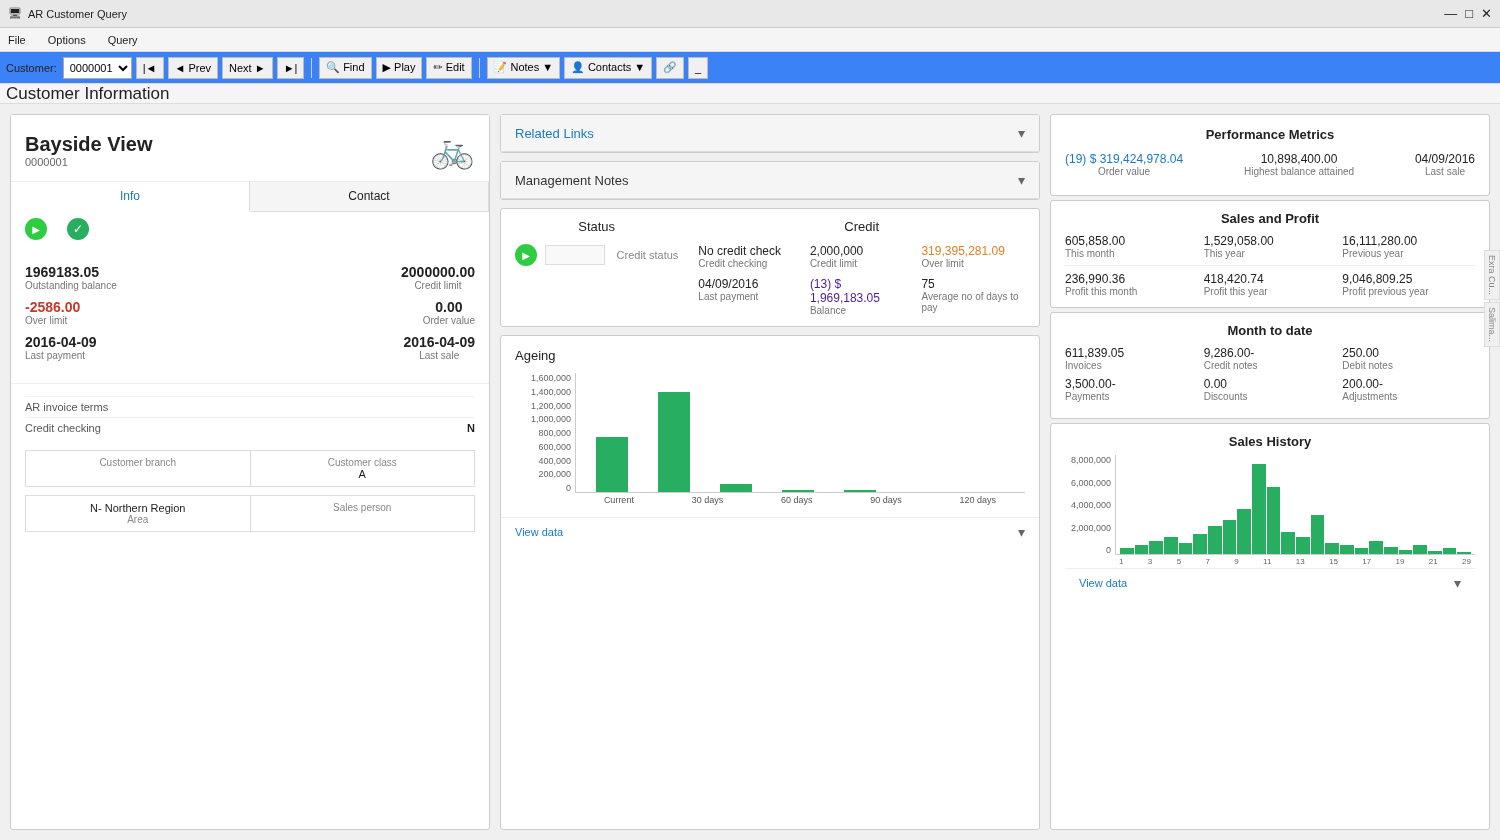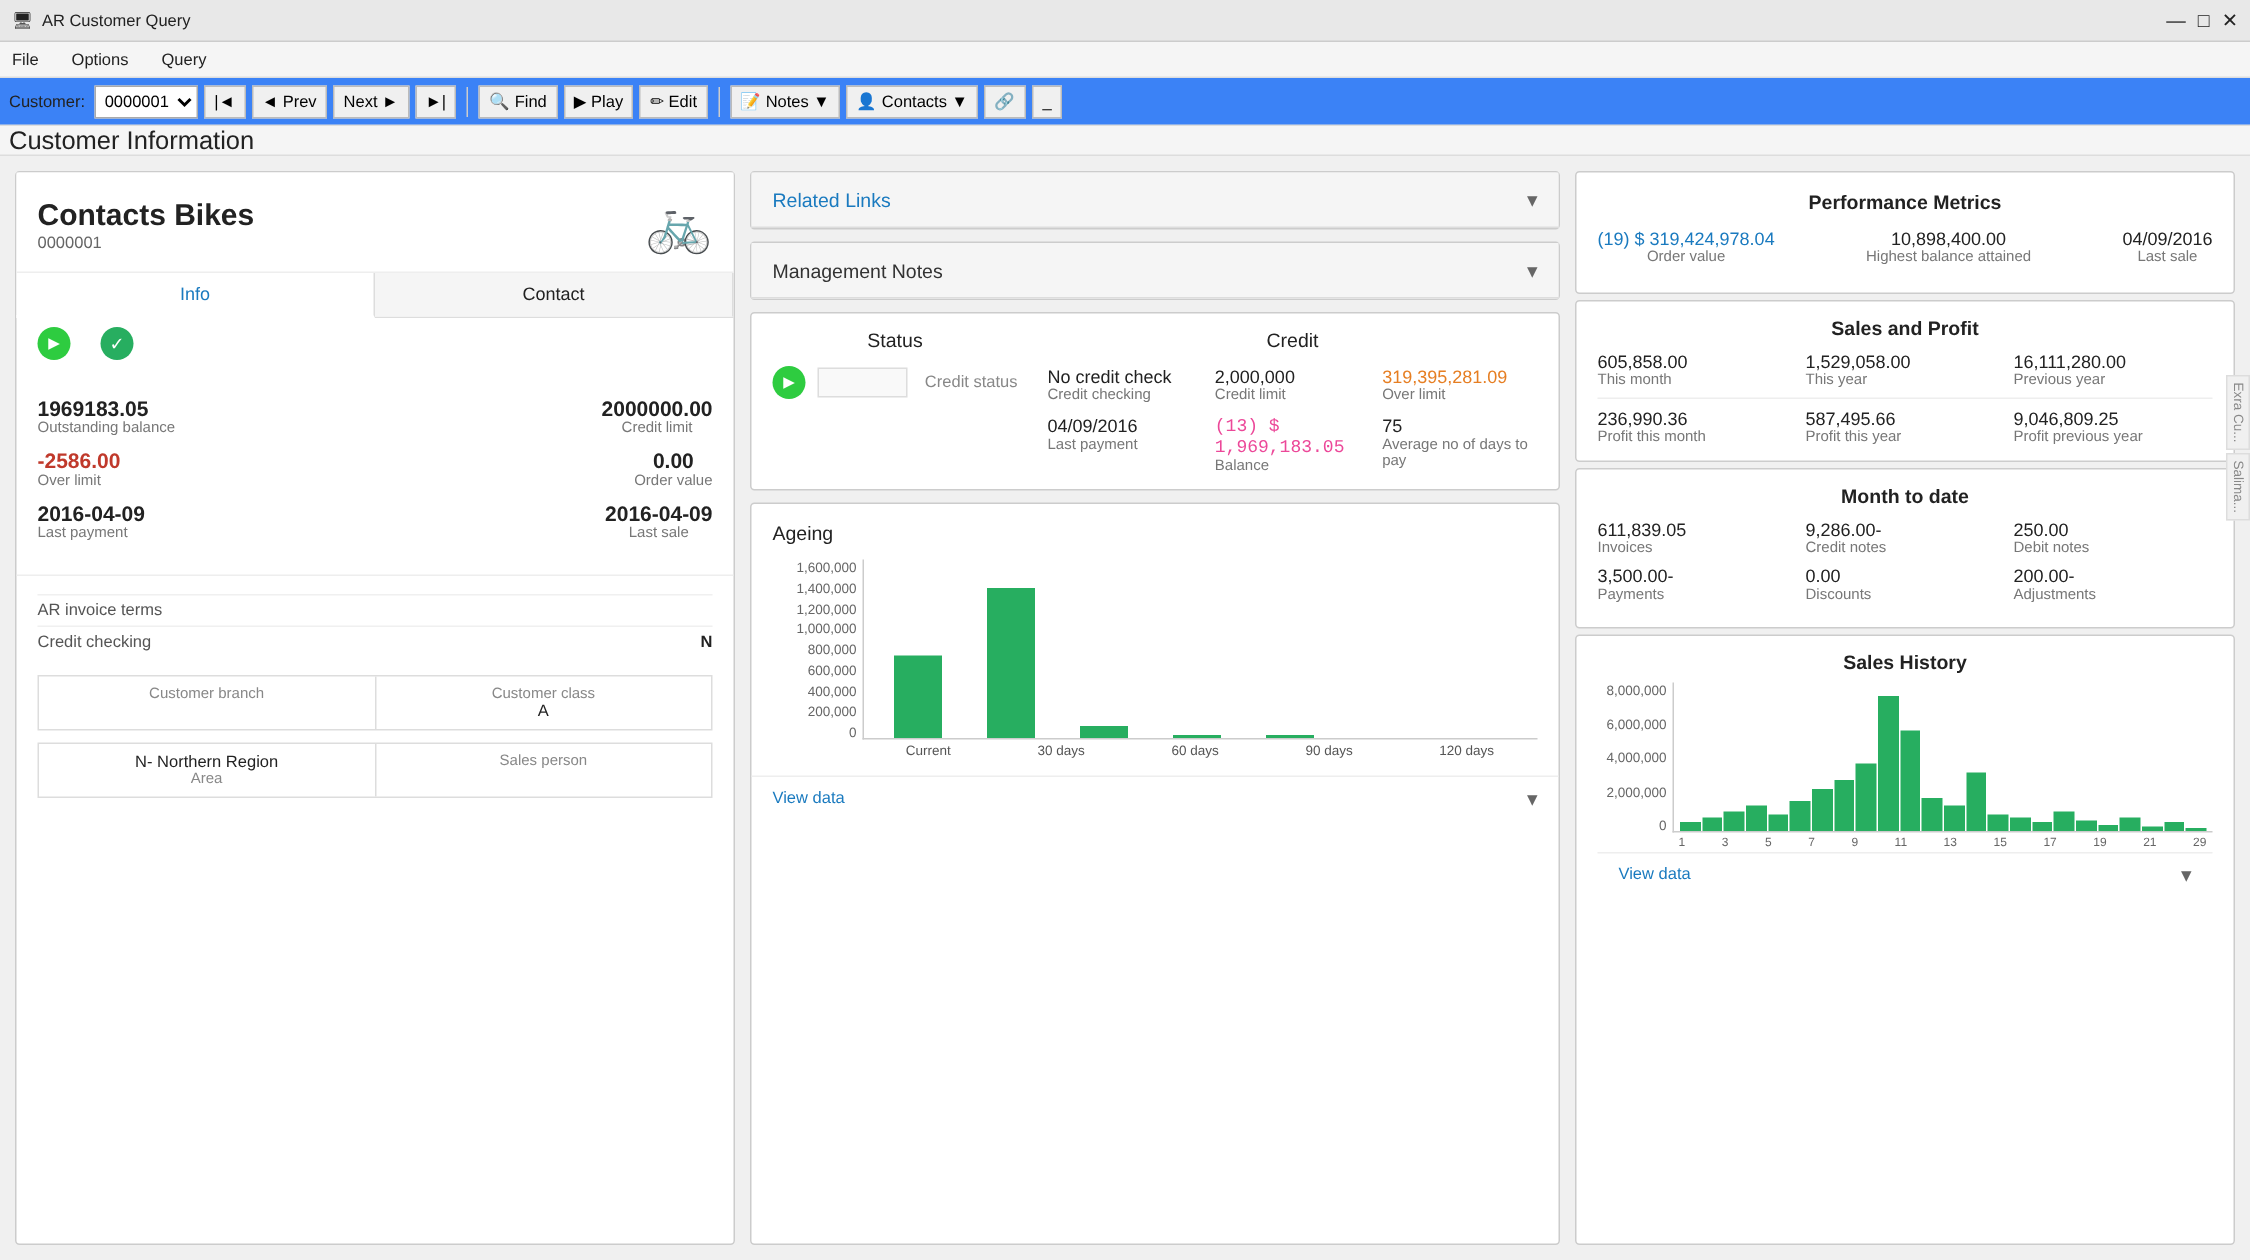--- a/index.html
+++ b/index.html
@@ -72,21 +72,21 @@
     .status-title { text-align: center; font-size: 13px; font-weight: 500; margin-bottom: 10px; }
     .status-row { display: flex; align-items: center; gap: 8px; }
     .status-green-btn { width: 22px; height: 22px; border-radius: 50%; background: #2ecc40; display: flex; align-items: center; justify-content: center; color: white; font-size: 10px; flex-shrink: 0; }
     .credit-status-label { text-align: right; color: #888; font-size: 11px; flex: 1; }
     .credit-title { text-align: center; font-size: 13px; font-weight: 500; margin-bottom: 10px; }
     .credit-grid { display: grid; grid-template-columns: 1fr 1fr 1fr; gap: 8px; }
     .credit-cell { }
     .credit-cell-label { font-size: 10px; color: #777; }
     .credit-cell-value { font-size: 12px; font-weight: 500; }
     .credit-cell-value.orange { color: #e67e22; }
-    .credit-cell-value.blue { color: #ec4899; font-family: Liberation Mono, monospace; }
+    .credit-cell-value.blue { color: #4c1d95; }
     .credit-row2 { display: grid; grid-template-columns: 1fr 1fr 1fr; gap: 8px; margin-top: 8px; }
     
     
     .ageing-content { padding: 12px 14px; }
     .ageing-title { font-size: 13px; font-weight: 500; margin-bottom: 10px; }
     .chart-yaxis { display: flex; flex-direction: column; justify-content: space-between; height: 120px; text-align: right; font-size: 9px; color: #666; padding-right: 4px; width: 60px; }
     .chart-bars { display: flex; align-items: flex-end; gap: 30px; flex: 1; height: 120px; border-left: 1px solid #ccc; border-bottom: 1px solid #ccc; padding: 0 20px; padding-bottom: 0; }
     .chart-bar-group { display: flex; flex-direction: column; align-items: center; gap: 2px; }
     .chart-bar { background: #27ae60; width: 32px; }
     .view-data-row { display: flex; justify-content: space-between; align-items: center; padding: 6px 14px; border-top: 1px solid #eee; }
@@ -169,21 +169,21 @@
 <div id="status-bar">
   <span>Customer Information</span>
 </div>
 
 <div id="main">
 
   <div id="left-panel">
 
     <div class="company-header">
       <div>
-        <div class="company-name">Contacts Bikes</div>
+        <div class="company-name">Bayside View</div>
         <div class="company-id">0000001</div>
       </div>
       <div style="font-size: 36px;">🚲</div>
     </div>
 
     <div class="tabs">
       <div class="tab active">Info</div>
       <div class="tab">Contact</div>
     </div>
 
@@ -407,21 +407,21 @@
           <div class="lbl">Previous year</div>
         </div>
       </div>
       <div class="divider-line" style="margin:6px 0;"></div>
       <div class="sales-grid">
         <div class="sales-cell">
           <div class="val">236,990.36</div>
           <div class="lbl">Profit this month</div>
         </div>
         <div class="sales-cell">
-          <div class="val">587,495.66</div>
+          <div class="val">418,420.74</div>
           <div class="lbl">Profit this year</div>
         </div>
         <div class="sales-cell">
           <div class="val">9,046,809.25</div>
           <div class="lbl">Profit previous year</div>
         </div>
       </div>
     </div>
 
     <div class="mtd-panel">

